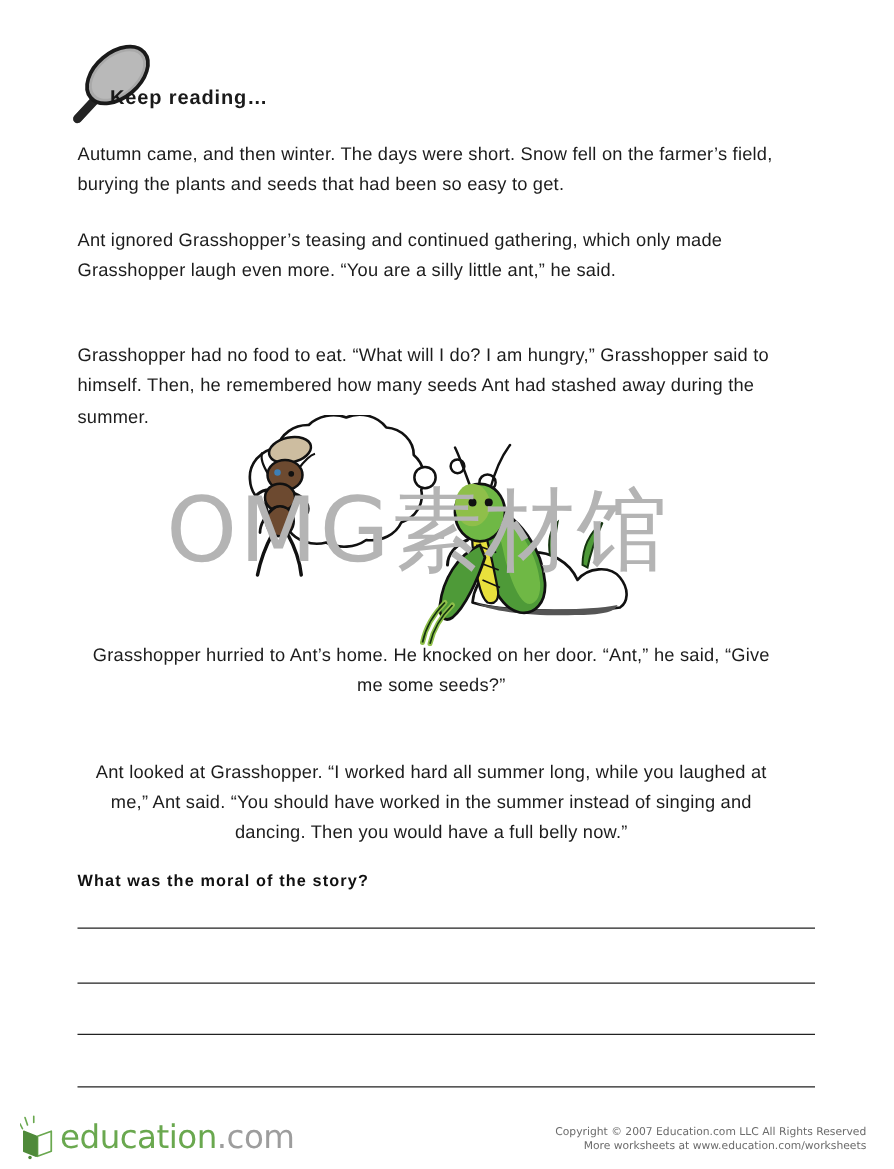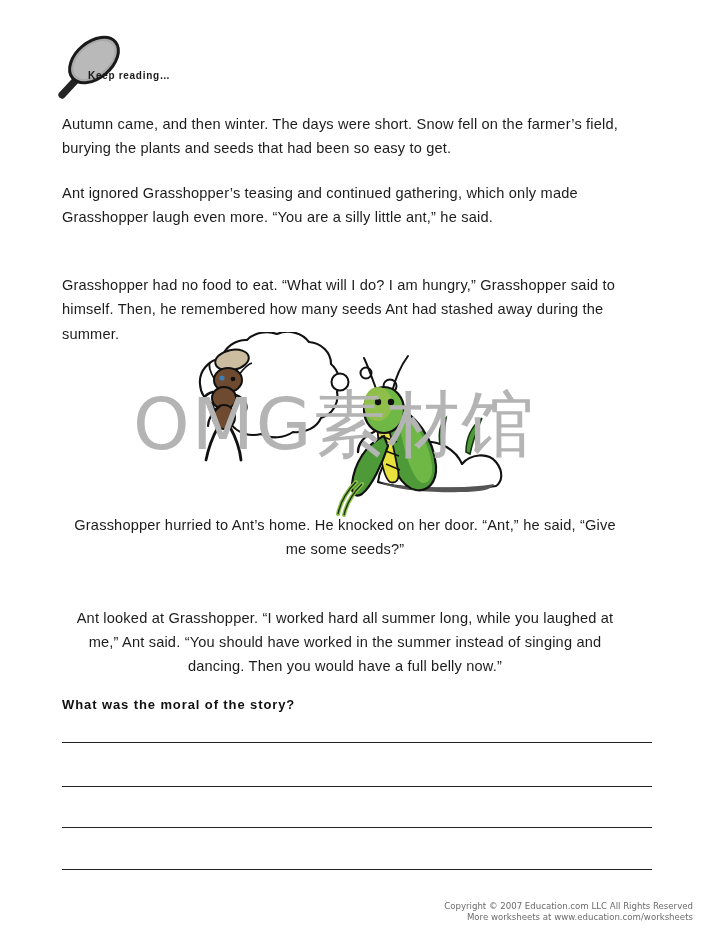--- a/index.html
+++ b/index.html
@@ -28,21 +28,21 @@
     position: absolute;
     left: 44px;
     top: 27px;
     width: 82px;
     height: 78px;
   }
   #keep-reading-title {
     position: absolute;
     left: 88px;
     top: 70px;
-    font-size: 10px;
+    font-size: 16px;
     font-weight: bold;
     letter-spacing: 0.7px;
     color: #1a1a1a;
     white-space: nowrap;
   }
 
   
   #story {
     position: absolute;
     left: 62px;
@@ -289,18 +289,35 @@
 
 <div id="answer-lines">
   <div class="answer-line l1"></div>
   <div class="answer-line l2"></div>
   <div class="answer-line l3"></div>
   <div class="answer-line l4"></div>
 </div>
 
 <div id="footer">
 
+  <div id="education-logo">
+    <svg id="book-icon" viewBox="0 0 30 36">
+
+      <path d="M6,8 L4,2 M11,6 L11,1 M2,11 L0,7" stroke="#6aa84f" stroke-width="1.3" fill="none" stroke-linecap="round"></path>
+
+      <path d="M3,13 L13,17 L13,33 L3,29 Z" fill="#4f8a3a" stroke="#4f8a3a" stroke-width="1.2" stroke-linejoin="round"></path>
+
+      <path d="M14,17 L25,13 L25,29 L14,33 Z" fill="#ffffff" stroke="#6aa84f" stroke-width="1.4" stroke-linejoin="round"></path>
+
+      <path d="M13.5,17 L13.5,33" stroke="#4f8a3a" stroke-width="1.2"></path>
+
+      <circle cx="8" cy="34" r="1.4" fill="#4f8a3a"></circle>
+    </svg>
+    <div id="logo-wordmark">
+      <span id="logo-education">education</span><span id="logo-dotcom">.com</span>
+    </div>
+  </div>
 
   <div id="copyright">
     <div>Copyright © 2007 Education.com LLC All Rights Reserved</div>
     <div>More worksheets at www.education.com/worksheets</div>
   </div>
 </div>
 
 </body></html>

